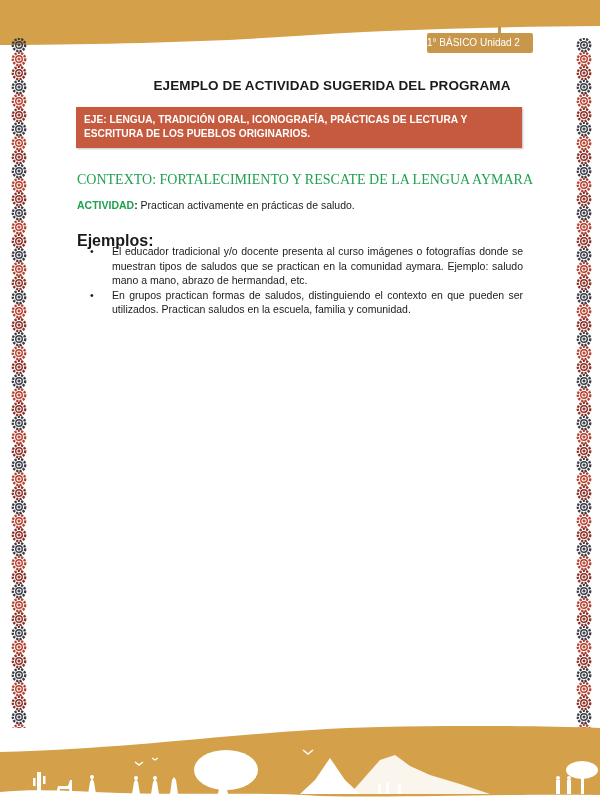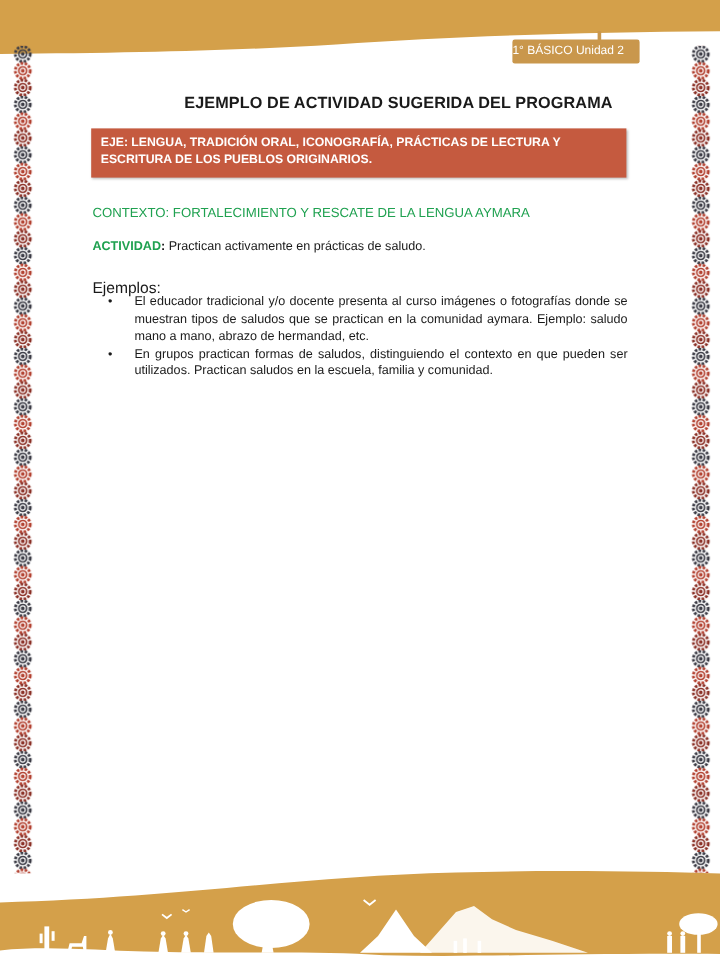--- a/index.html
+++ b/index.html
@@ -6,24 +6,24 @@
   body{width:600px;height:800px;position:relative;overflow:hidden;background:#ffffff;font-family:"Liberation Sans",sans-serif;color:#1a1a1a;}
   .top-band{position:absolute;left:0;top:0;width:600px;height:45px;}
   .bottom-band{position:absolute;left:0;top:700px;width:600px;height:100px;}
   .border-col{position:absolute;top:38px;width:24px;height:690px;}
   .border-left{left:7px;}
   .border-right{left:572px;}
   .unit-badge{position:absolute;left:427px;top:33px;width:106px;height:20px;background:#c9974c;color:#fff;font-size:10px;line-height:20px;text-align:left;border-radius:2px;}
   .badge-stem{position:absolute;left:498px;top:26px;width:3px;height:8px;background:#c9974c;}
   .page-title{position:absolute;left:0;width:600px;top:78px;text-align:center;font-weight:bold;font-size:13.5px;letter-spacing:0.1px;padding-left:32px;}
   .eje-box{position:absolute;left:76px;top:107px;width:446px;height:41px;background:#c55a3f;color:#fff;font-weight:bold;font-size:10.2px;line-height:14px;padding:6px 8px 0 8px;box-sizing:border-box;box-shadow:1px 1px 2px rgba(0,0,0,0.25);}
-  .contexto{position:absolute;left:77px;top:172px;color:#1fa150;font-size:11px;}
+  .contexto{position:absolute;left:77px;top:172px;color:#1fa150;font-size:14px;font-family:Liberation Serif, serif;}
   .actividad{position:absolute;left:77px;top:199px;font-size:10.5px;}
   .actividad .lbl{color:#1fa150;font-weight:bold;}
-  .ejemplos-lbl{position:absolute;left:77px;top:232px;font-size:13px;}
+  .ejemplos-lbl{position:absolute;left:77px;top:232px;font-size:16px;font-weight:bold;}
   .bullets{position:absolute;left:77px;top:244px;width:446px;font-size:10.5px;line-height:14.5px;margin:0;padding:0;list-style:none;}
   .bullets li{position:relative;padding-left:35px;text-align:justify;margin:0;}
   .bullets li .dot{position:absolute;left:13px;top:0;}
 </style>
 </head>
 <body>
 
 <svg class="top-band" viewBox="0 0 600 45" preserveAspectRatio="none">
   <path d="M0 0 H600 V26 C480 27 380 30 280 37 C200 42 120 44 0 45 Z" fill="#d4a04a"></path>
 </svg>

